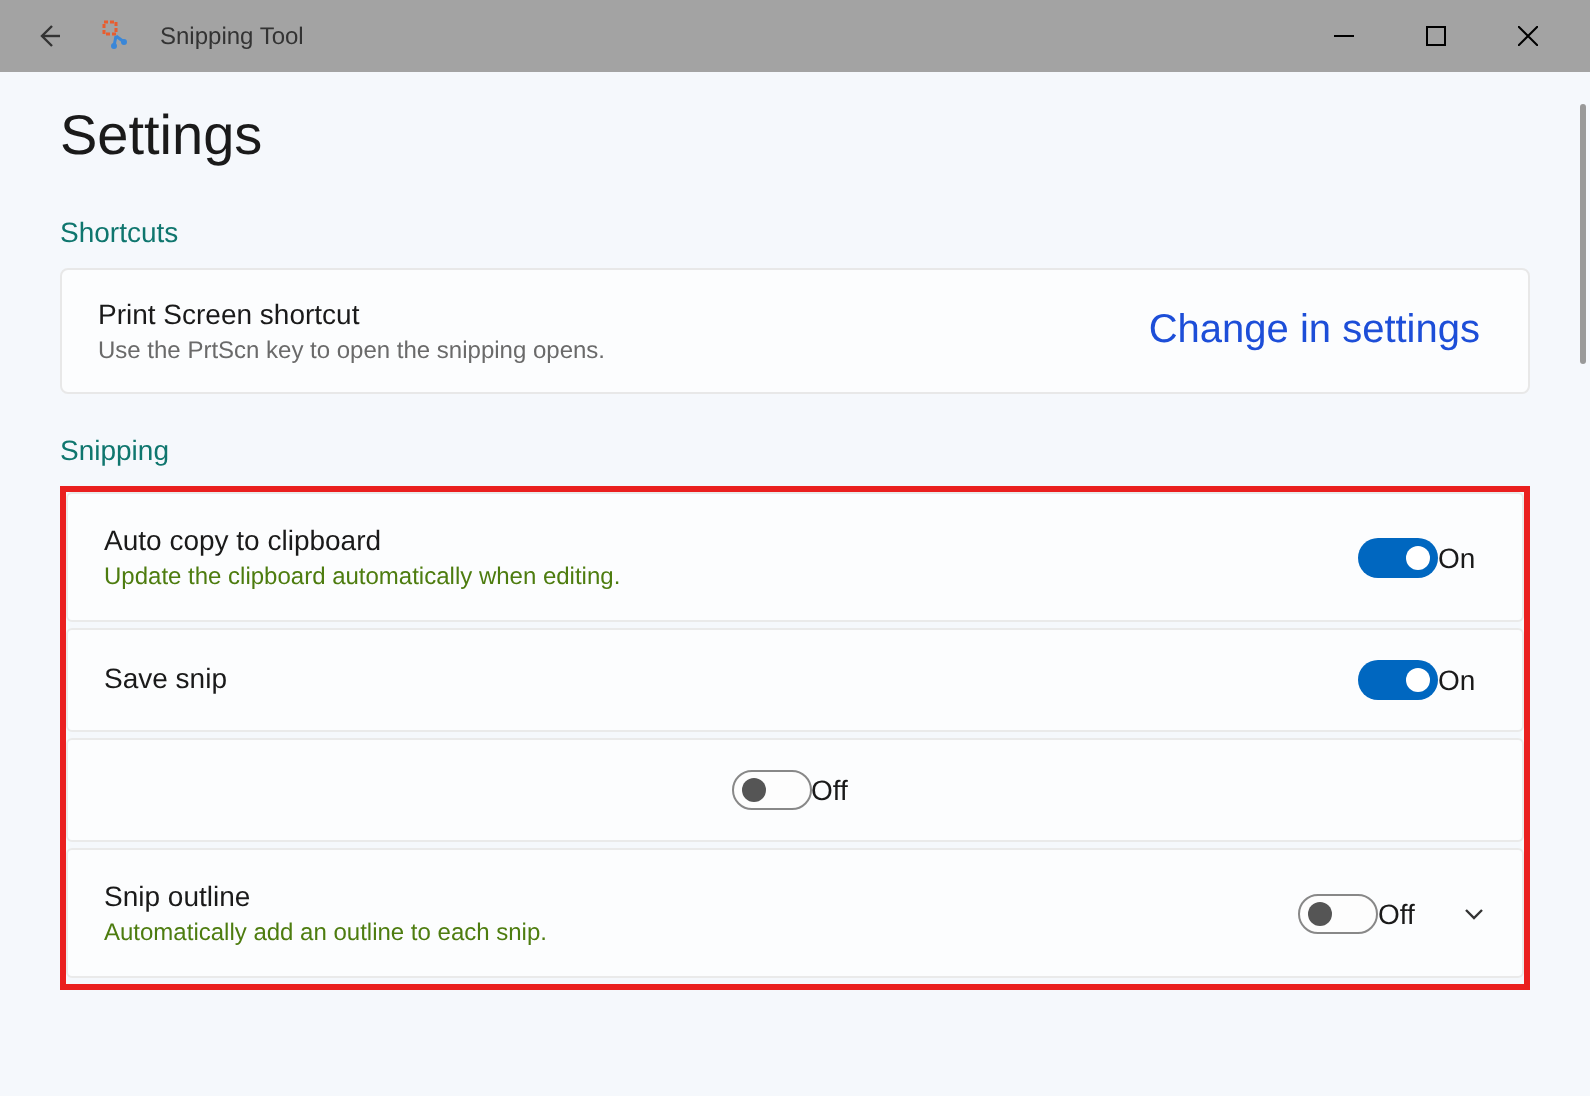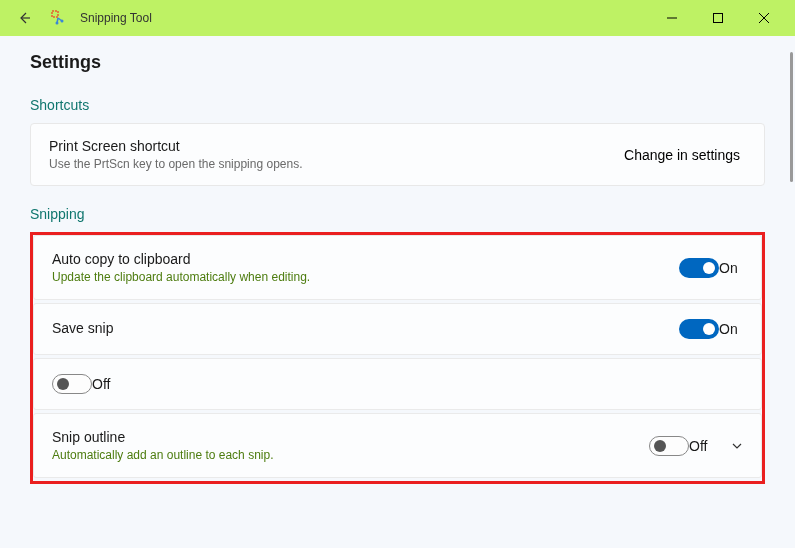--- a/index.html
+++ b/index.html
@@ -13,21 +13,21 @@
       width: 795px;
       height: 548px;
       overflow: hidden;
       position: relative;
     }
     .titlebar {
       display: flex;
       align-items: center;
       height: 36px;
       padding: 0 8px;
-      background: #bef264;
+      background: #a3a3a3;
     }
     .back-btn {
       width: 32px;
       height: 32px;
       display: flex;
       align-items: center;
       justify-content: center;
       cursor: pointer;
       border-radius: 4px;
     }
@@ -55,22 +55,22 @@
       align-items: center;
       justify-content: center;
       cursor: pointer;
     }
     .content {
       padding: 8px 30px 20px 30px;
       height: calc(100% - 36px);
       overflow-y: auto;
     }
     .page-title {
-      font-size: 18px;
-      font-weight: 700;
+      font-size: 28px;
+      font-weight: 400;
       color: #1a1a1a;
       margin-bottom: 24px;
       margin-top: 8px;
     }
     .section-header {
       font-size: 14px;
       color: #0f766e;
       margin-bottom: 10px;
       margin-top: 6px;
     }
@@ -89,37 +89,38 @@
     .card-title {
       font-size: 14px;
       color: #1a1a1a;
       margin-bottom: 3px;
     }
     .card-desc {
       font-size: 12px;
       color: #6a6a6a;
     }
     .card-link {
-      color: #000000;
-      font-size: 14px;
+      color: #1d4ed8;
+      font-size: 20px;
       cursor: pointer;
       padding-right: 6px;
     }
     .highlighted-box {
       border: 3px solid #ea1f1f;
       margin-top: 4px;
     }
     .setting-row {
       background: #fcfdfe;
       border: 1px solid #eaeaea;
       border-radius: 3px;
       padding: 15px 18px;
       display: flex;
       align-items: center;
       margin-bottom: 3px;
+      justify-content: center;
     }
     .setting-text {
       flex: 1;
     }
     .setting-title {
       font-size: 14px;
       color: #1a1a1a;
       margin-bottom: 3px;
     }
     .setting-desc {

